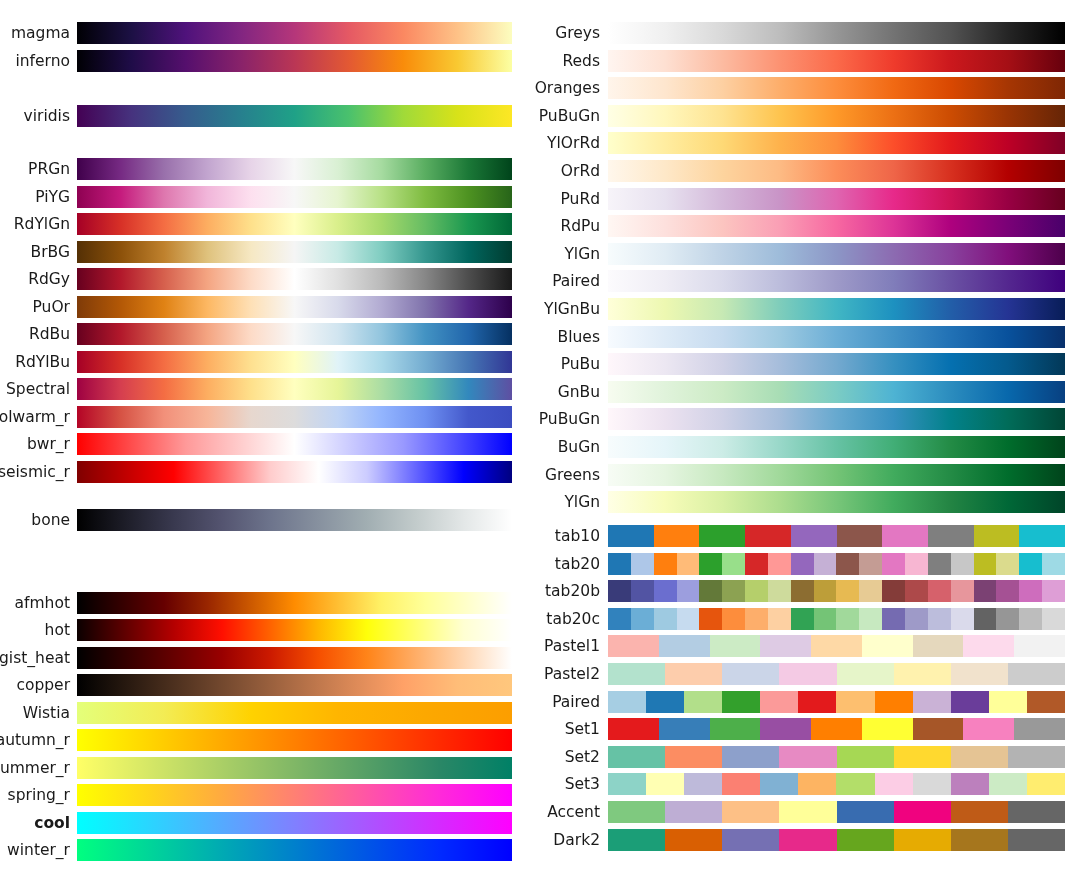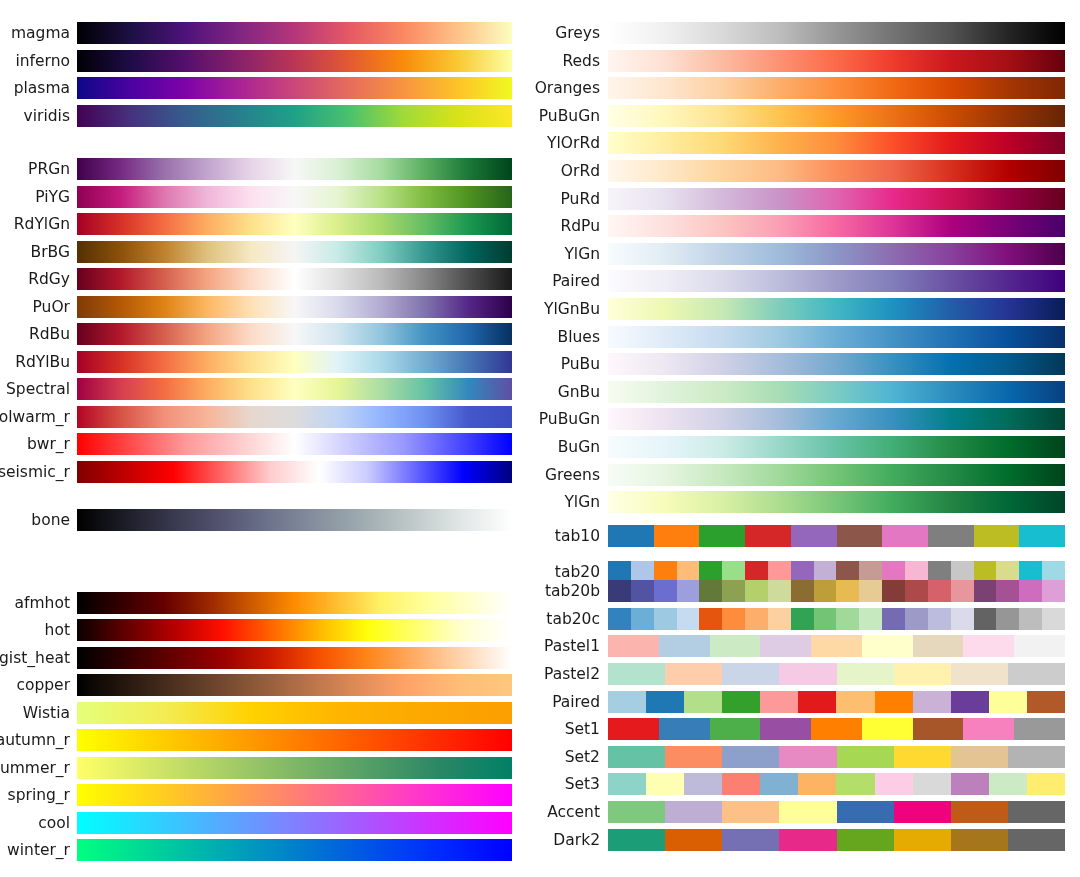--- a/index.html
+++ b/index.html
@@ -41,24 +41,20 @@
 <div class="col col-left">
     <div class="group" style="top: 22px; height: 110px;">
       <div class="row" style="top: 0px;">
         <div class="rowlabel">magma</div>
         <div class="bar" style="background-image: linear-gradient(to right, rgb(0, 0, 4), rgb(28, 16, 68), rgb(79, 18, 123), rgb(129, 37, 129), rgb(181, 54, 122), rgb(229, 89, 100), rgb(251, 136, 97), rgb(254, 194, 135), rgb(252, 253, 191));"></div>
       </div>
       <div class="row" style="top: 27.5px;">
         <div class="rowlabel">inferno</div>
         <div class="bar" style="background-image: linear-gradient(to right, rgb(0, 0, 4), rgb(31, 12, 72), rgb(85, 15, 109), rgb(136, 34, 106), rgb(186, 54, 85), rgb(227, 89, 51), rgb(249, 140, 10), rgb(249, 201, 50), rgb(252, 255, 164));"></div>
       </div>
-      <div class="row" style="top: 55px;">
-        <div class="rowlabel">plasma</div>
-        <div class="bar" style="background-image: linear-gradient(to right, rgb(13, 8, 135), rgb(76, 2, 161), rgb(126, 3, 168), rgb(169, 35, 149), rgb(204, 71, 120), rgb(230, 108, 92), rgb(248, 148, 65), rgb(253, 195, 40), rgb(240, 249, 33));"></div>
-      </div>
       <div class="row" style="top: 82.5px;">
         <div class="rowlabel">viridis</div>
         <div class="bar" style="background-image: linear-gradient(to right, rgb(68, 1, 84), rgb(70, 50, 126), rgb(54, 92, 141), rgb(39, 127, 142), rgb(31, 161, 135), rgb(74, 193, 109), rgb(160, 218, 57), rgb(216, 226, 25), rgb(253, 231, 37));"></div>
       </div>
     </div>
     <div class="group" style="top: 158px; height: 330px;">
       <div class="row" style="top: 0px;">
         <div class="rowlabel">PRGn</div>
         <div class="bar" style="background-image: linear-gradient(to right, rgb(64, 0, 75), rgb(118, 42, 131), rgb(153, 112, 171), rgb(194, 165, 207), rgb(231, 212, 232), rgb(247, 247, 247), rgb(217, 240, 211), rgb(166, 219, 160), rgb(90, 174, 97), rgb(27, 120, 55), rgb(0, 68, 27));"></div>
       </div>
@@ -137,21 +133,21 @@
         <div class="bar" style="background-image: linear-gradient(to right, rgb(255, 255, 0), rgb(255, 213, 0), rgb(255, 170, 0), rgb(255, 128, 0), rgb(255, 85, 0), rgb(255, 42, 0), rgb(255, 0, 0));"></div>
       </div>
       <div class="row" style="top: 247.5px;">
         <div class="rowlabel">summer_r</div>
         <div class="bar" style="background-image: linear-gradient(to right, rgb(255, 255, 102), rgb(213, 231, 102), rgb(170, 207, 102), rgb(128, 183, 102), rgb(85, 159, 102), rgb(42, 135, 102), rgb(0, 128, 102));"></div>
       </div>
       <div class="row" style="top: 275px;">
         <div class="rowlabel">spring_r</div>
         <div class="bar" style="background-image: linear-gradient(to right, rgb(255, 255, 0), rgb(255, 213, 26), rgb(255, 170, 64), rgb(255, 128, 115), rgb(255, 85, 166), rgb(255, 42, 217), rgb(255, 0, 255));"></div>
       </div>
-      <div class="row" style="top: 302.5px;">
+      <div class="row" style="top: 302.5px; font-weight: bold;">
         <div class="rowlabel">cool</div>
         <div class="bar" style="background-image: linear-gradient(to right, rgb(0, 255, 255), rgb(42, 213, 255), rgb(85, 170, 255), rgb(128, 128, 255), rgb(170, 85, 255), rgb(213, 42, 255), rgb(255, 0, 255));"></div>
       </div>
       <div class="row" style="top: 330px;">
         <div class="rowlabel">winter_r</div>
         <div class="bar" style="background-image: linear-gradient(to right, rgb(0, 255, 128), rgb(0, 213, 153), rgb(0, 170, 179), rgb(0, 128, 204), rgb(0, 85, 230), rgb(0, 42, 255), rgb(0, 0, 255));"></div>
       </div>
     </div>
   </div>
 <div class="col col-right">
@@ -238,21 +234,21 @@
           <i style="background: rgb(44, 160, 44);"></i>
           <i style="background: rgb(214, 39, 40);"></i>
           <i style="background: rgb(148, 103, 189);"></i>
           <i style="background: rgb(140, 86, 75);"></i>
           <i style="background: rgb(227, 119, 194);"></i>
           <i style="background: rgb(127, 127, 127);"></i>
           <i style="background: rgb(188, 189, 34);"></i>
           <i style="background: rgb(23, 190, 207);"></i>
         </div>
       </div>
-      <div class="row" style="top: 27.6px; margin-top: 8px;">
+      <div class="row" style="top: 27.6px;">
         <div class="rowlabel">tab20</div>
         <div class="bar qualbar">
           <i style="background: rgb(31, 119, 180);"></i>
           <i style="background: rgb(174, 199, 232);"></i>
           <i style="background: rgb(255, 127, 14);"></i>
           <i style="background: rgb(255, 187, 120);"></i>
           <i style="background: rgb(44, 160, 44);"></i>
           <i style="background: rgb(152, 223, 138);"></i>
           <i style="background: rgb(214, 39, 40);"></i>
           <i style="background: rgb(255, 152, 150);"></i>

